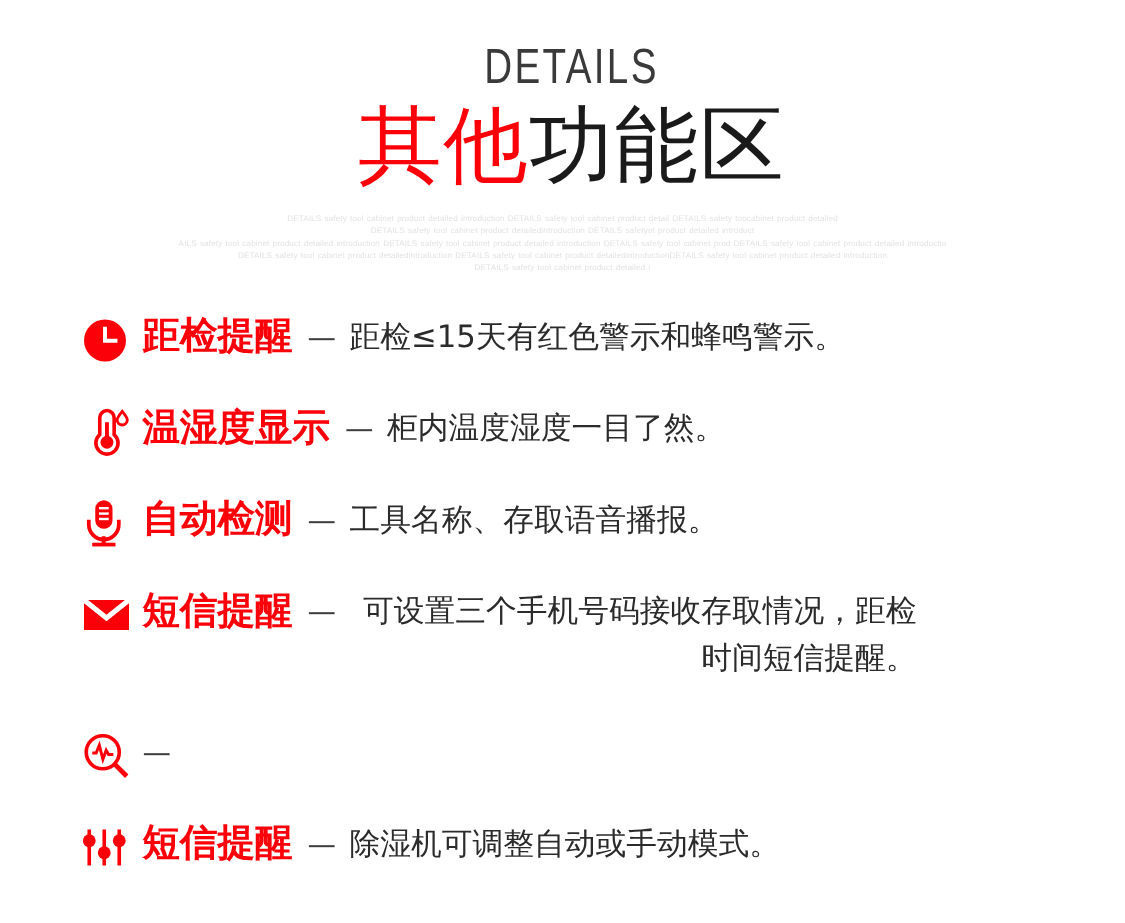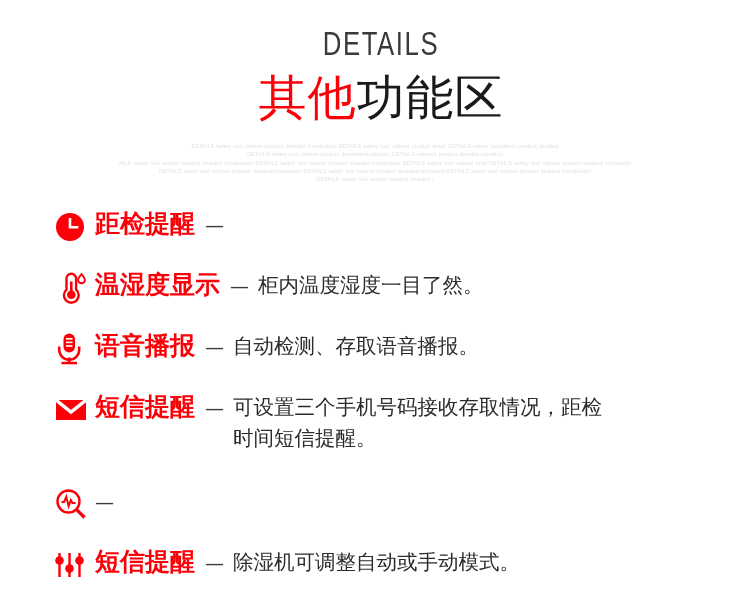--- a/index.html
+++ b/index.html
@@ -27,21 +27,21 @@
     letter-spacing: 2px;
     color: #3a3a3a;
     font-weight: 400;
     transform: scaleX(0.78);
     transform-origin: center;
     line-height: 36px;
     white-space: nowrap;
   }
   .cn-title {
     margin-top: 6px;
-    font-size: 48px;
+    font-size: 56px;
     font-weight: 400;
     line-height: 60px;
     letter-spacing: 1px;
     white-space: nowrap;
     font-family: Liberation Serif, serif;
   }
   .cn-title .red {
     color: #fb0008;
   }
   .cn-title .blk {
@@ -69,20 +69,21 @@
   
   .features {
     margin-top: 24px;
     padding-left: 55px;
   }
   .feature-row {
     display: flex;
     align-items: flex-start;
     margin-bottom: 22px;
     min-height: 36px;
+    text-align: right;
   }
   .feature-icon {
     width: 40px;
     min-width: 40px;
     height: 38px;
     display: flex;
     align-items: center;
     justify-content: flex-start;
     padding-top: 1px;
   }
@@ -143,20 +144,21 @@
 
   <div class="feature-row">
     <div class="feature-icon">
       <svg width="30" height="30" viewBox="0 0 30 30">
         <circle cx="15" cy="15" r="14" fill="#fb0008"></circle>
         <path d="M15 7.2 L15 15.2 L22 15.2" stroke="#ffffff" stroke-width="2.6" fill="none" stroke-linecap="square"></path>
       </svg>
     </div>
     <div class="feature-name">距检提醒</div>
     <div class="feature-dash">—</div>
+    <div class="feature-desc">距检≤15天有红色警示和蜂鸣警示。</div>
   </div>
 
   <div class="feature-row">
     <div class="feature-icon">
       <svg width="32" height="34" viewBox="0 0 32 34">
         <path d="M11.5 7.5 a4.8 4.8 0 0 1 9.6 0 v11.2 a7.4 7.4 0 1 1 -9.6 0 z" fill="none" stroke="#fb0008" stroke-width="2.4"></path>
         <circle cx="16.3" cy="23.8" r="4.3" fill="#fb0008"></circle>
         <rect x="15.0" y="10.5" width="2.6" height="10.5" fill="#fb0008"></rect>
         <path d="M26.5 3.2 c2.6 3.2 3.4 4.4 3.4 5.7 a3.4 3.4 0 0 1 -6.8 0 c0 -1.3 0.8 -2.5 3.4 -5.7 z" fill="none" stroke="#fb0008" stroke-width="1.9"></path>
       </svg>
@@ -171,23 +173,23 @@
       <svg width="28" height="34" viewBox="0 0 28 34">
         <rect x="8.5" y="1.5" width="11.5" height="19" rx="5.75" fill="#fb0008"></rect>
         <rect x="11" y="6" width="6.5" height="1.6" fill="#ffffff"></rect>
         <rect x="11" y="9.6" width="6.5" height="1.6" fill="#ffffff"></rect>
         <rect x="11" y="13.2" width="6.5" height="1.6" fill="#ffffff"></rect>
         <path d="M4.2 14.5 v3.2 a10 10 0 0 0 20 0 v-3.2" fill="none" stroke="#fb0008" stroke-width="2.5" stroke-linecap="butt"></path>
         <rect x="12.8" y="25.5" width="2.6" height="5" fill="#fb0008"></rect>
         <rect x="6.5" y="29.8" width="15.5" height="2.5" fill="#fb0008"></rect>
       </svg>
     </div>
-    <div class="feature-name">语音播报</div>
-    <div class="feature-dash">—</div>
-    <div class="feature-desc">自动检测、存取语音播报。</div>
+    <div class="feature-name">自动检测</div>
+    <div class="feature-dash">—</div>
+    <div class="feature-desc">工具名称、存取语音播报。</div>
   </div>
 
   <div class="feature-row row-sms row-gap-large">
     <div class="feature-icon">
       <svg width="32" height="24" viewBox="0 0 32 24">
         <rect x="1" y="2" width="30" height="20" fill="#fb0008"></rect>
         <path d="M1 2 L16 14 L31 2" fill="none" stroke="#ffffff" stroke-width="3.4"></path>
       </svg>
     </div>
     <div class="feature-name">短信提醒</div>

